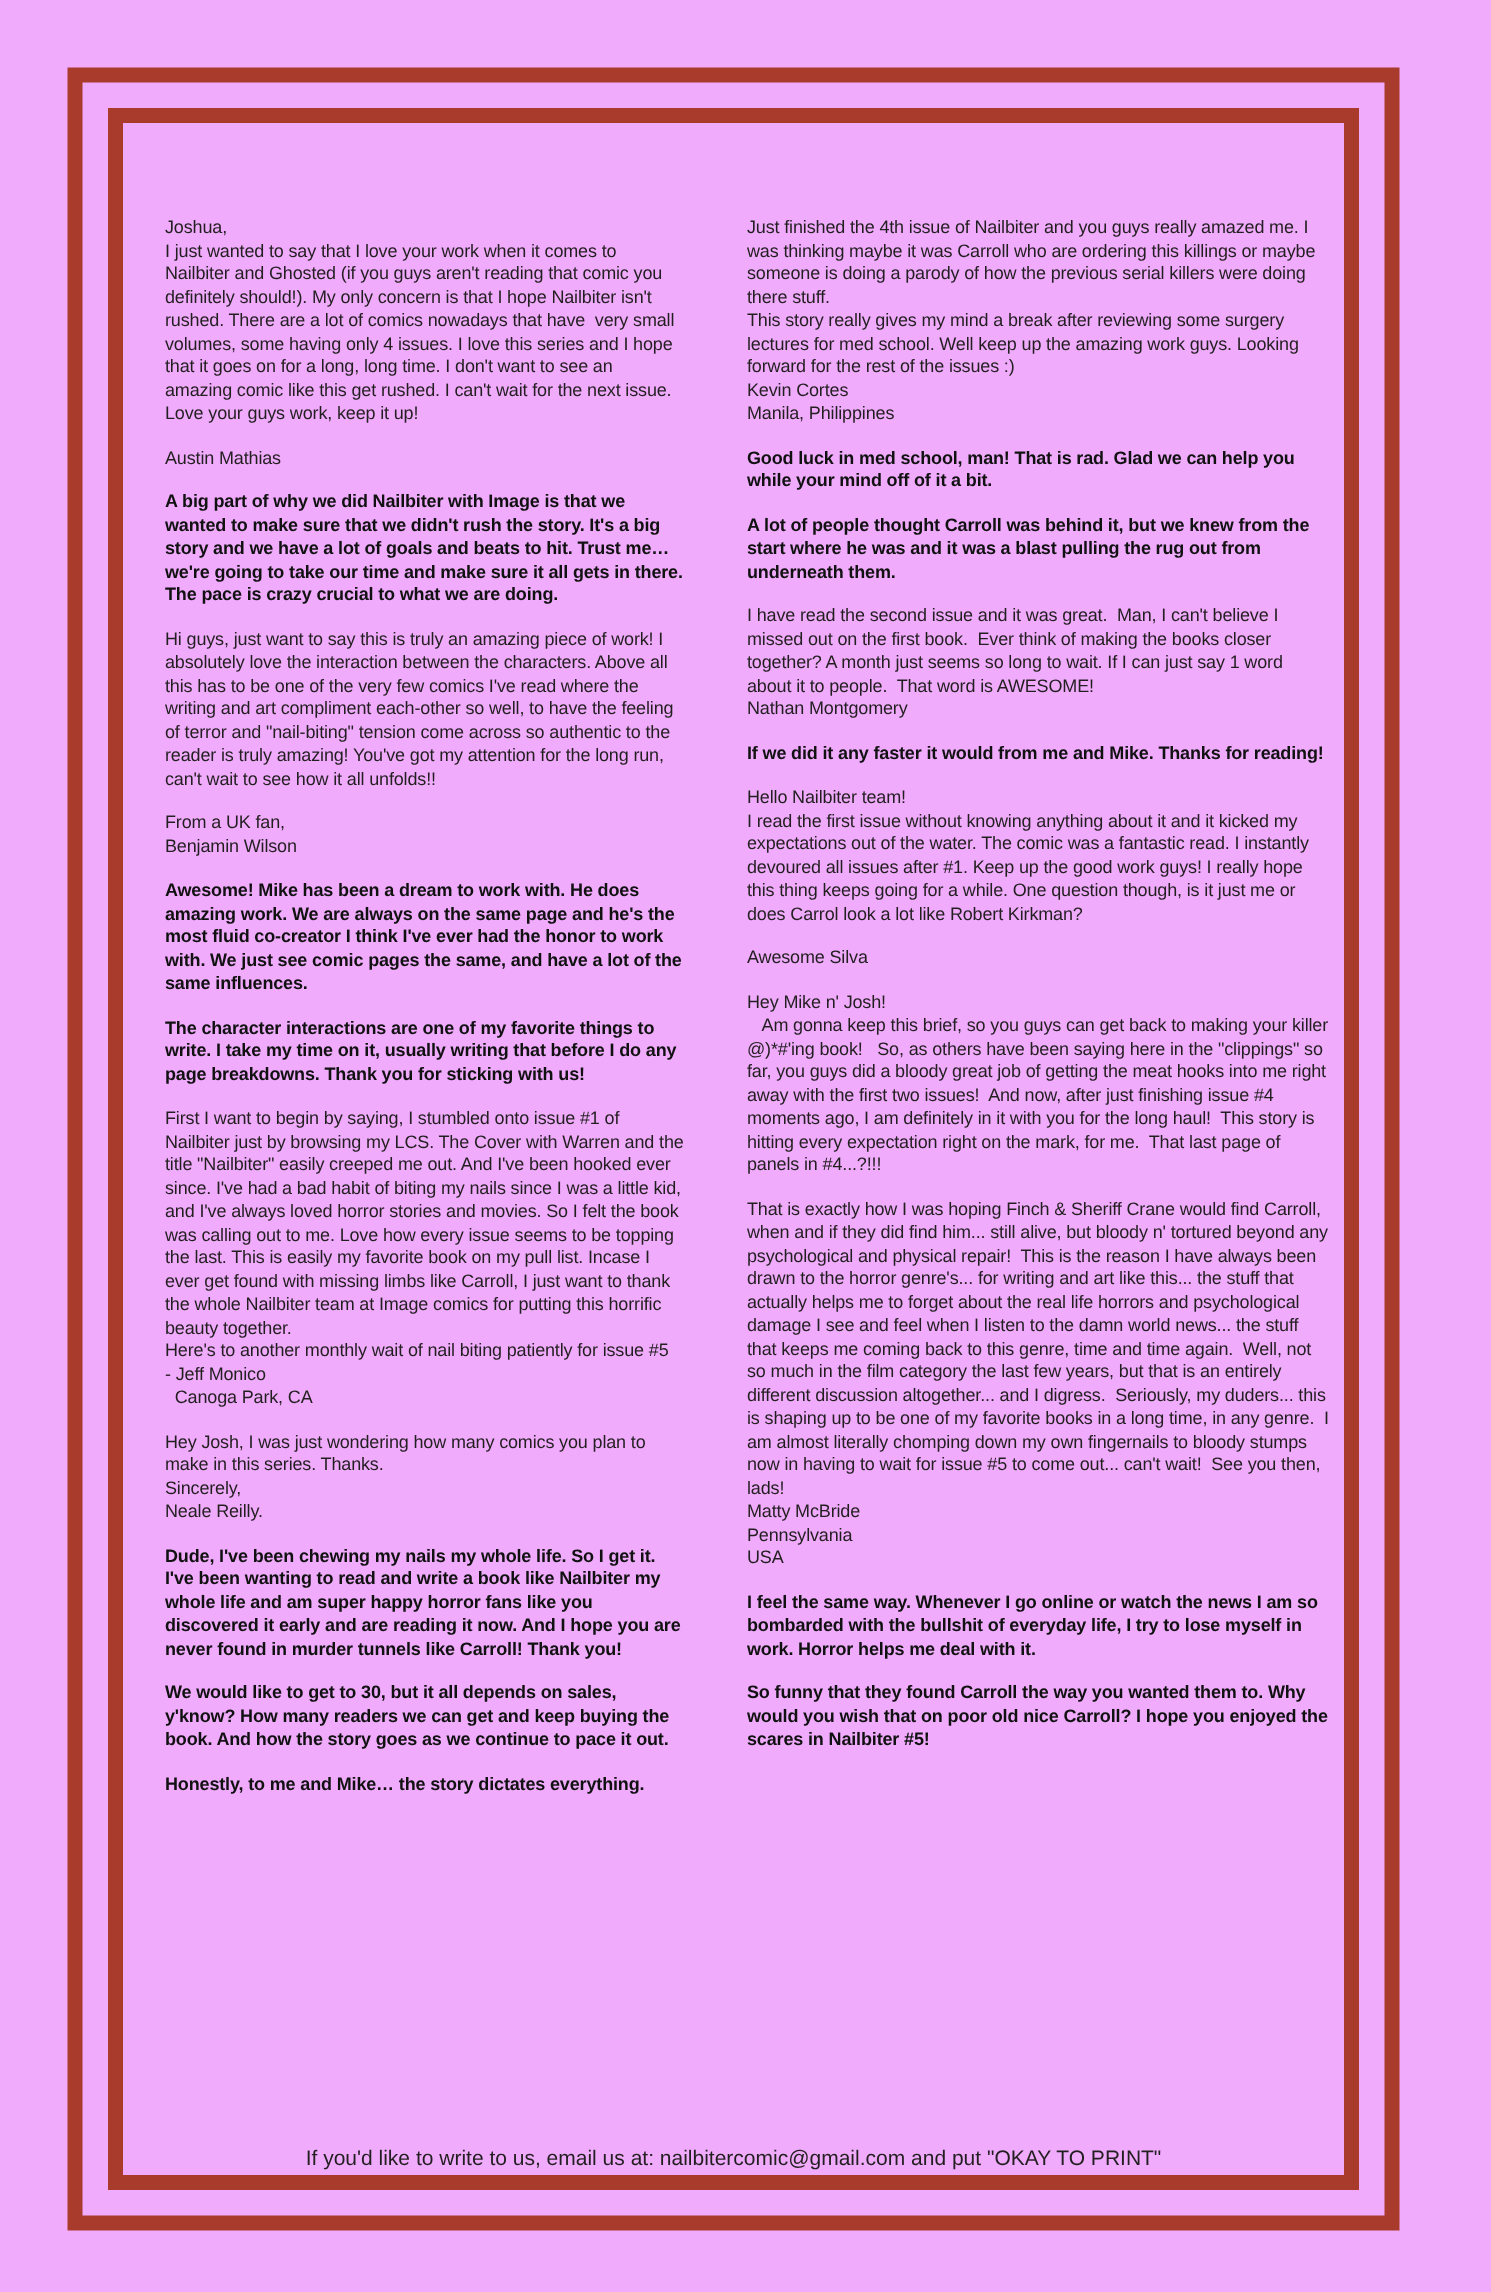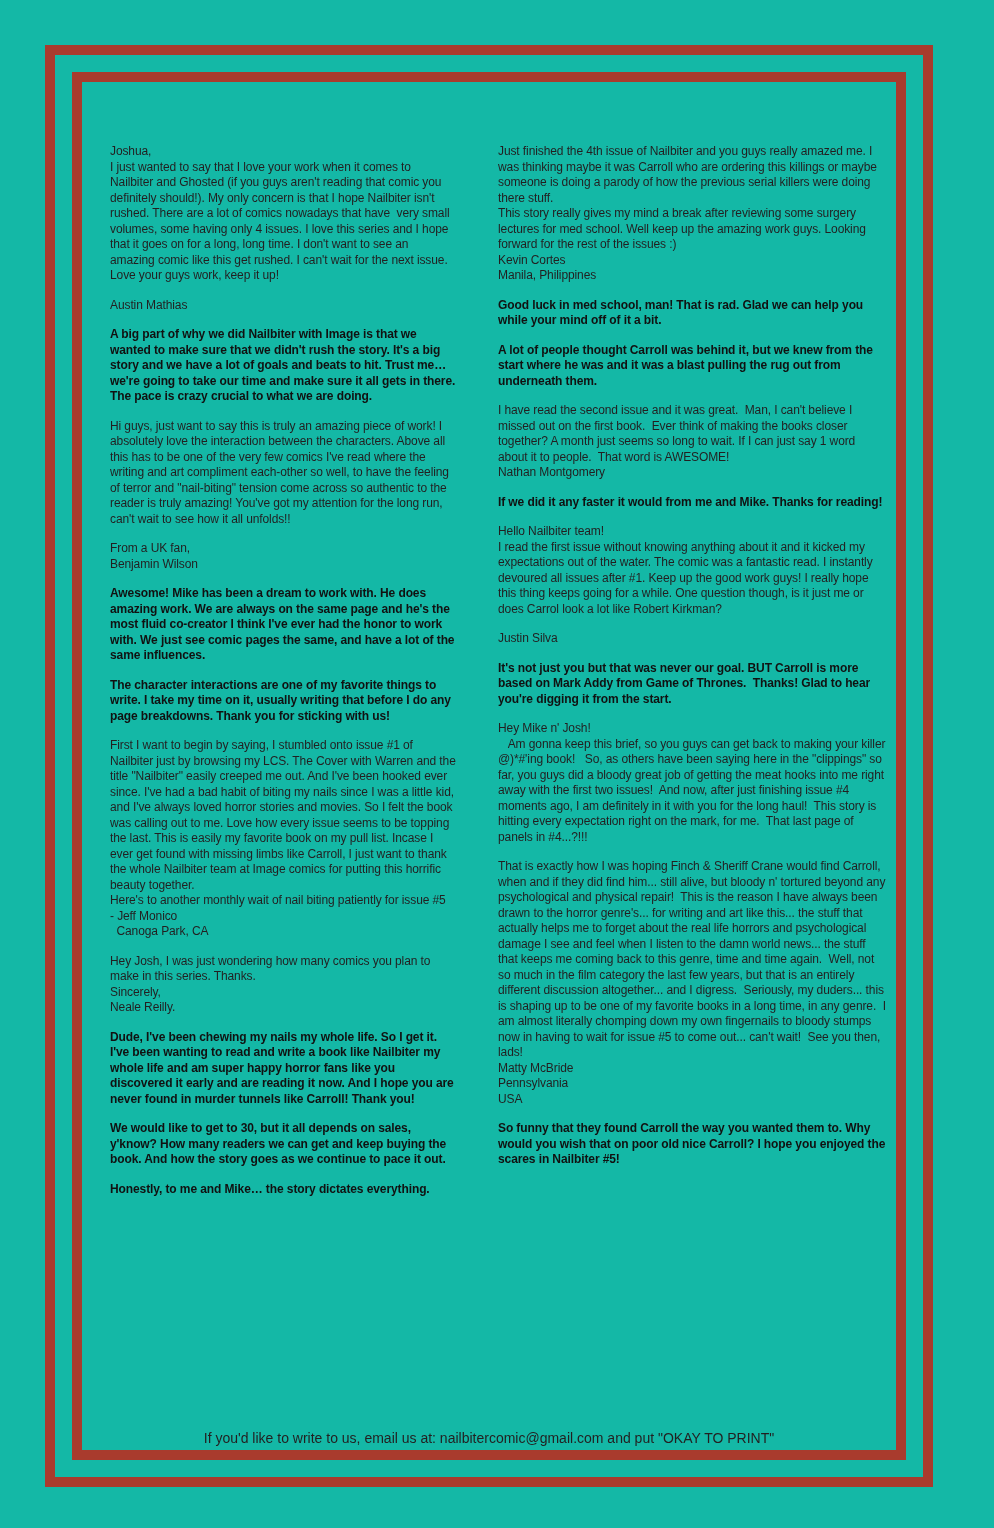--- a/index.html
+++ b/index.html
@@ -5,21 +5,21 @@
   html, body {
     margin: 0;
     padding: 0;
     background: #ffffff;
     font-family: "Liberation Sans", sans-serif;
   }
   .page {
     position: relative;
     width: 994px;
     height: 1528px;
-    background: #14b8a6;
+    background: #f0abfc;
     overflow: hidden;
   }
   .outer-frame {
     position: absolute;
     left: 45px;
     top: 45px;
     width: 888px;
     height: 1442px;
     border: 10px solid #a93b2d;
     box-sizing: border-box;
@@ -99,28 +99,28 @@
 This story really gives my mind a break after reviewing some surgery lectures for med school. Well keep up the amazing work guys. Looking forward for the rest of the issues :)
 Kevin Cortes
 Manila, Philippines</p>
           <p class="para reply">Good luck in med school, man! That is rad. Glad we can help you while your mind off of it a bit.</p>
           <p class="para reply">A lot of people thought Carroll was behind it, but we knew from the start where he was and it was a blast pulling the rug out from underneath them.</p>
           <p class="para letter">I have read the second issue and it was great.  Man, I can't believe I missed out on the first book.  Ever think of making the books closer together? A month just seems so long to wait. If I can just say 1 word about it to people.  That word is AWESOME!
 Nathan Montgomery</p>
           <p class="para reply">If we did it any faster it would from me and Mike. Thanks for reading!</p>
           <p class="para letter">Hello Nailbiter team!
 I read the first issue without knowing anything about it and it kicked my expectations out of the water. The comic was a fantastic read. I instantly devoured all issues after #1. Keep up the good work guys! I really hope this thing keeps going for a while. One question though, is it just me or does Carrol look a lot like Robert Kirkman?</p>
-          <p class="para letter">Justin Silva</p>
-          <p class="para reply">It's not just you but that was never our goal. BUT Carroll is more based on Mark Addy from Game of Thrones.  Thanks! Glad to hear you're digging it from the start.</p>
+          <p class="para letter">Awesome Silva</p>
           <p class="para letter">Hey Mike n' Josh!
    Am gonna keep this brief, so you guys can get back to making your killer @)*#'ing book!   So, as others have been saying here in the "clippings" so far, you guys did a bloody great job of getting the meat hooks into me right away with the first two issues!  And now, after just finishing issue #4 moments ago, I am definitely in it with you for the long haul!  This story is hitting every expectation right on the mark, for me.  That last page of panels in #4...?!!!</p>
           <p class="para letter">That is exactly how I was hoping Finch &amp; Sheriff Crane would find Carroll, when and if they did find him... still alive, but bloody n' tortured beyond any psychological and physical repair!  This is the reason I have always been drawn to the horror genre's... for writing and art like this... the stuff that actually helps me to forget about the real life horrors and psychological damage I see and feel when I listen to the damn world news... the stuff that keeps me coming back to this genre, time and time again.  Well, not so much in the film category the last few years, but that is an entirely different discussion altogether... and I digress.  Seriously, my duders... this is shaping up to be one of my favorite books in a long time, in any genre.  I am almost literally chomping down my own fingernails to bloody stumps now in having to wait for issue #5 to come out... can't wait!  See you then, lads!
 Matty McBride
 Pennsylvania
 USA</p>
+          <p class="para reply">I feel the same way. Whenever I go online or watch the news I am so bombarded with the bullshit of everyday life, I try to lose myself in work. Horror helps me deal with it.</p>
           <p class="para reply">So funny that they found Carroll the way you wanted them to. Why would you wish that on poor old nice Carroll? I hope you enjoyed the scares in Nailbiter #5!</p>
         </div>
 
       </div>
       <div class="footer">If you'd like to write to us, email us at: nailbitercomic@gmail.com and put "OKAY TO PRINT"</div>
     </div>
   </div>
 </div>
 
 </body></html>

